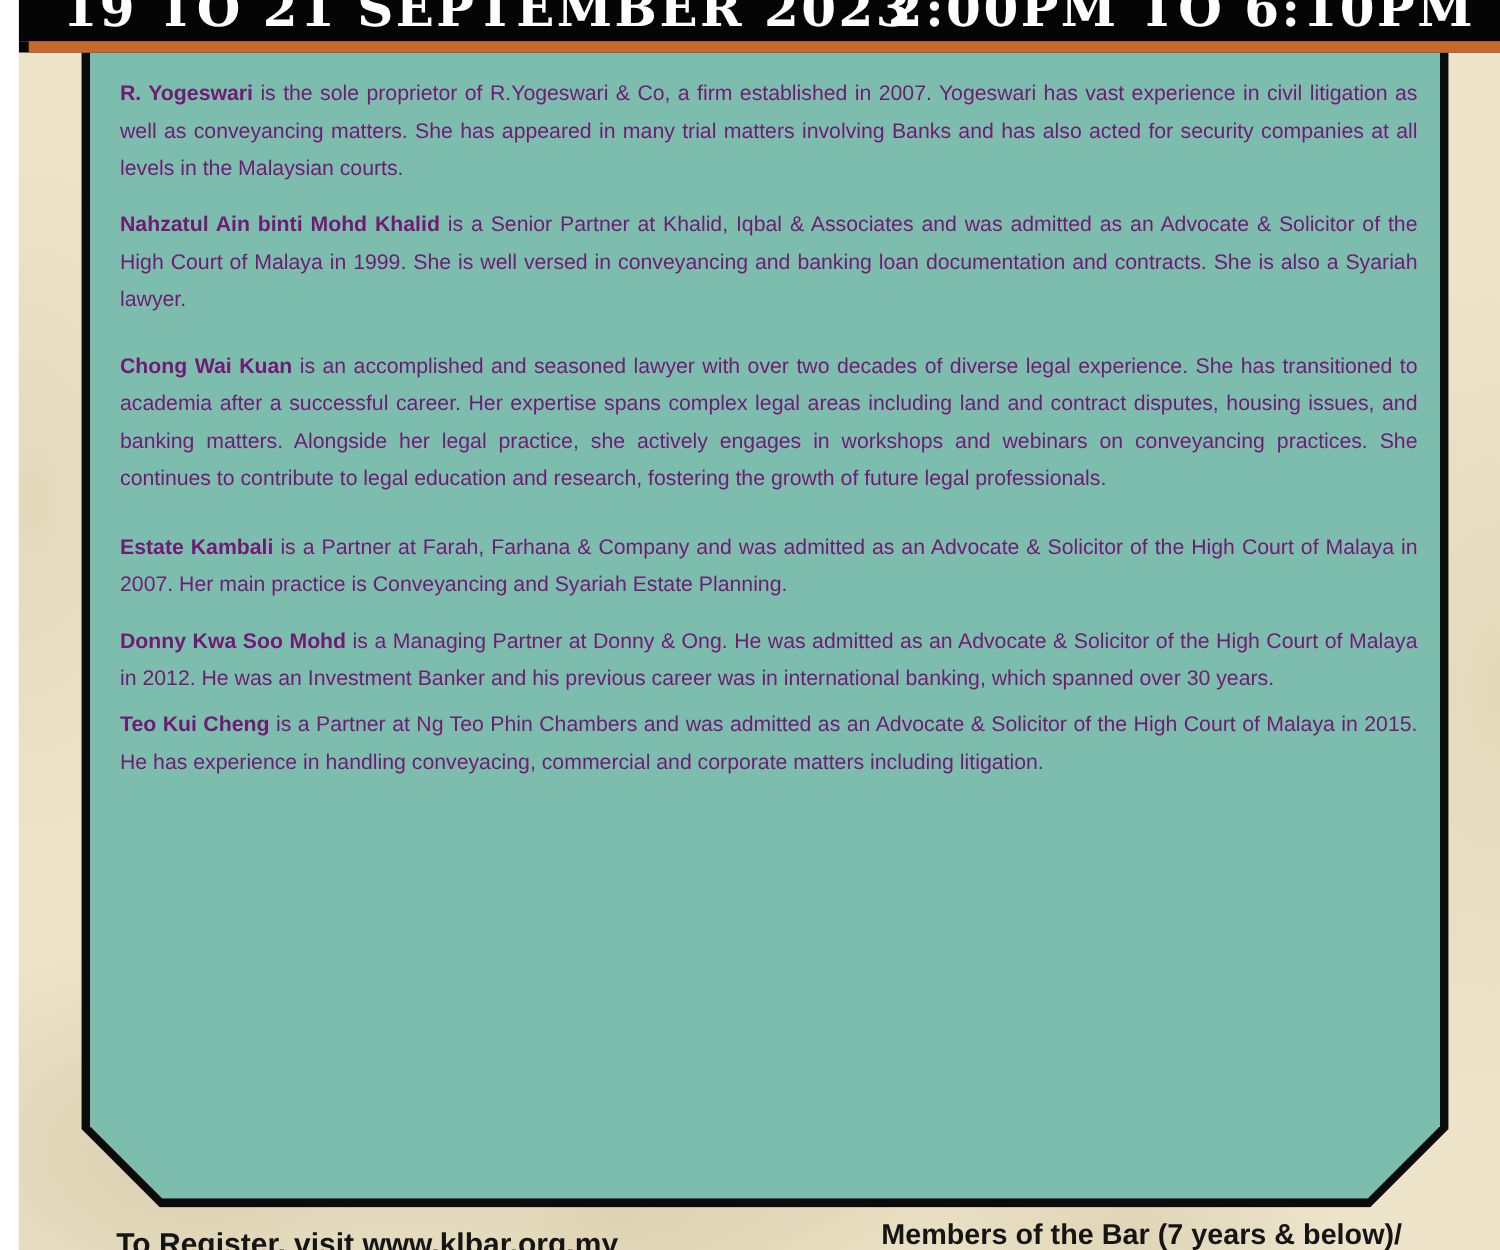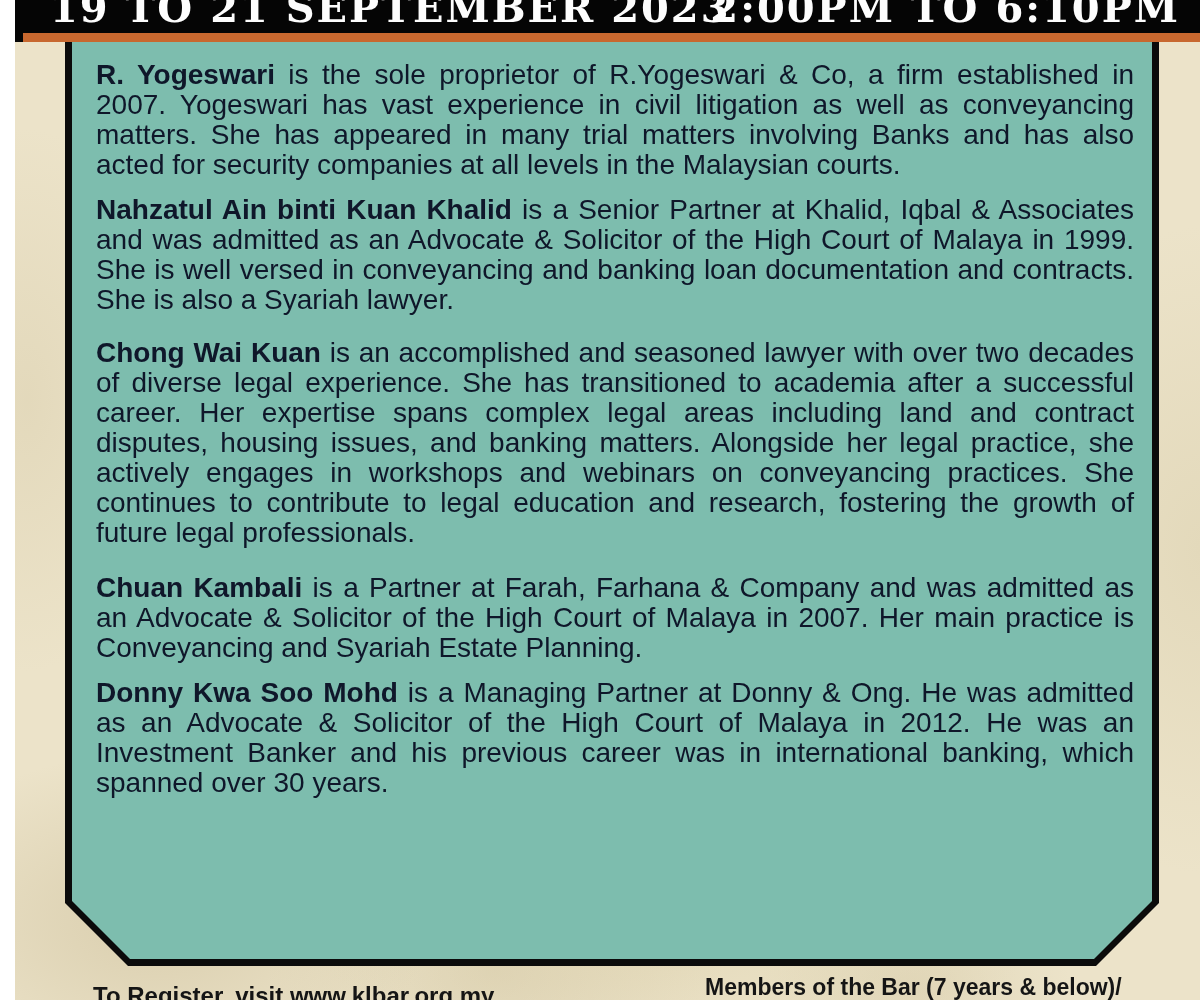--- a/index.html
+++ b/index.html
@@ -68,22 +68,22 @@
   .panel-inner {
     position: absolute;
     left: 7px; right: 7px; top: 0; bottom: 7px;
     background: #7dbdae;
     clip-path: polygon(0 0, 100% 0, 100% calc(100% - 58px), calc(100% - 58px) 100%, 58px 100%, 0 calc(100% - 58px));
     padding: 18px 18px 0 24px;
   }
 
   .bios {
     width: 100%;
-    color: #0f172a;
-    font-size: 28px;
+    color: #701a75;
+    font-size: 17px;
     line-height: 30px;
   }
   .bio {
     text-align: justify;
     margin: 0;
   }
   .bio b { font-weight: 700; }
   .bio + .bio { margin-top: 15px; }
   .bio:nth-child(3) { margin-top: 23px; }
   .bio:nth-child(4) { margin-top: 25px; }
@@ -125,28 +125,29 @@
     <div class="stripe-orange"></div>
   </div>
 
   <div class="panel">
     <div class="panel-inner">
       <div class="bios">
 
         <p class="bio"><b>R. Yogeswari</b><span> is the sole proprietor of R.Yogeswari &amp; Co, a firm established in 2007. Yogeswari has vast experience in civil litigation as well as conveyancing matters. She has appeared in many trial matters involving Banks and has also acted for security companies at all levels in the Malaysian courts.</span></p>
 
 
-        <p class="bio"><b>Nahzatul Ain binti Kuan Khalid</b><span> is a Senior Partner at Khalid, Iqbal &amp; Associates and was admitted as an Advocate &amp; Solicitor of the High Court of Malaya in 1999. She is well versed in conveyancing and banking loan documentation and contracts. She is also a Syariah lawyer.</span></p>
+        <p class="bio"><b>Nahzatul Ain binti Mohd Khalid</b><span> is a Senior Partner at Khalid, Iqbal &amp; Associates and was admitted as an Advocate &amp; Solicitor of the High Court of Malaya in 1999. She is well versed in conveyancing and banking loan documentation and contracts. She is also a Syariah lawyer.</span></p>
 
         <p class="bio"><b>Chong Wai Kuan</b><span> is an accomplished and seasoned lawyer with over two decades of diverse legal experience. She has transitioned to academia after a successful career. Her expertise spans complex legal areas including land and contract disputes, housing issues, and banking matters. Alongside her legal practice, she actively engages in workshops and webinars on conveyancing practices. She continues to contribute to legal education and research, fostering the growth of future legal professionals.</span></p>
 
-        <p class="bio"><b>Chuan Kambali</b><span> is a Partner at Farah, Farhana &amp; Company and was admitted as an Advocate &amp; Solicitor of the High Court of Malaya in 2007. Her main practice is Conveyancing and Syariah Estate Planning.</span></p>
+        <p class="bio"><b>Estate Kambali</b><span> is a Partner at Farah, Farhana &amp; Company and was admitted as an Advocate &amp; Solicitor of the High Court of Malaya in 2007. Her main practice is Conveyancing and Syariah Estate Planning.</span></p>
 
         <p class="bio"><b>Donny Kwa Soo Mohd</b><span> is a Managing Partner at Donny &amp; Ong. He was admitted as an Advocate &amp; Solicitor of the High Court of Malaya in 2012. He was an Investment Banker and his previous career was in international banking, which spanned over 30 years.</span></p>
 
+        <p class="bio"><b>Teo Kui Cheng</b><span> is a Partner at Ng Teo Phin Chambers and was admitted as an Advocate &amp; Solicitor of the High Court of Malaya in 2015. He has experience in handling conveyacing, commercial and corporate matters including litigation.</span></p>
 
       </div>
     </div>
   </div>
 
   <div class="footer-register">To Register, visit www.klbar.org.my</div>
 
   <div class="footer-members">Members of the Bar (7 years &amp; below)/</div>
 
 </div>

